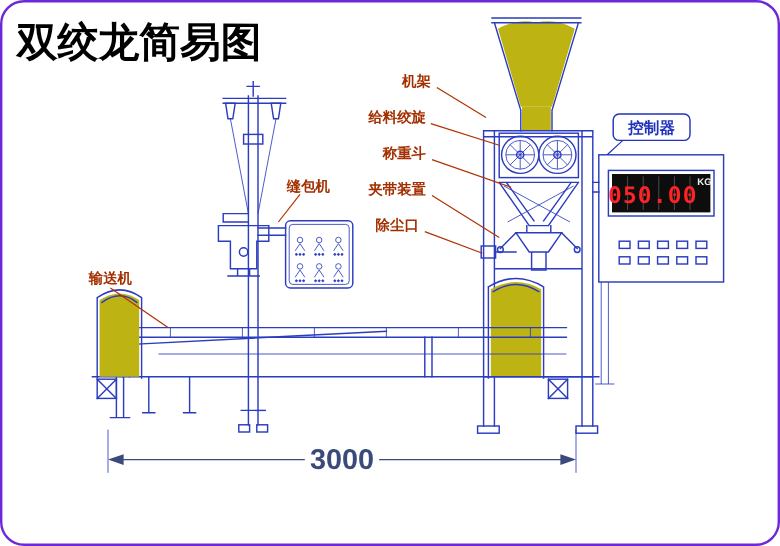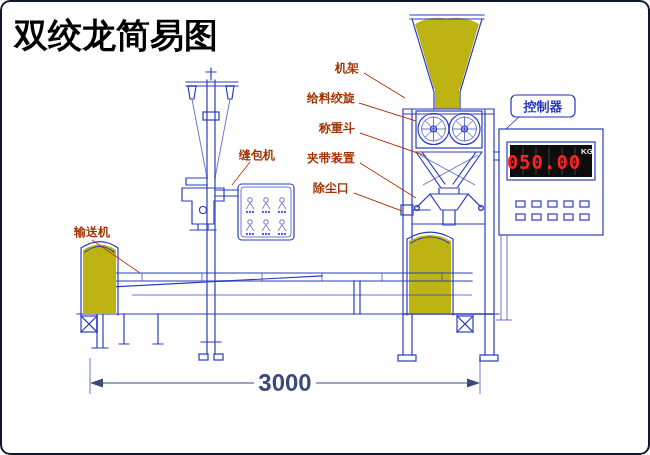--- a/index.html
+++ b/index.html
@@ -1,18 +1,18 @@
 <!DOCTYPE html>
 <html><head>
 <meta charset="utf-8">
 <style>
   html,body{margin:0;padding:0;background:#fff;}
   .canvas{
     position:relative;width:650px;height:455px;box-sizing:border-box;
-    background:#fff;border:2px solid #0f172a;border-radius:10px;overflow:hidden;
+    background:#fff;border:2px solid #6d28d9;border-radius:20px;overflow:hidden;
     font-family:"Liberation Sans",sans-serif;
   }
   svg{position:absolute;left:0;top:0;}
   .b  {stroke:#2b3cc0;fill:none;stroke-width:1.2;stroke-linecap:square;}
   .bt {stroke:#2b3cc0;fill:none;stroke-width:.7;}
   .r  {stroke:#b23000;fill:none;stroke-width:1;}
   .fy {fill:#bdb414;stroke:none;}
   text.lbl  {fill:#a33000;font:bold 12px "Liberation Sans",sans-serif;}
   text.ctrl {fill:#2233bb;font:bold 13px "Liberation Sans",sans-serif;}
   text.title{font:bold 34px "DejaVu Serif",serif;fill:#000;}

